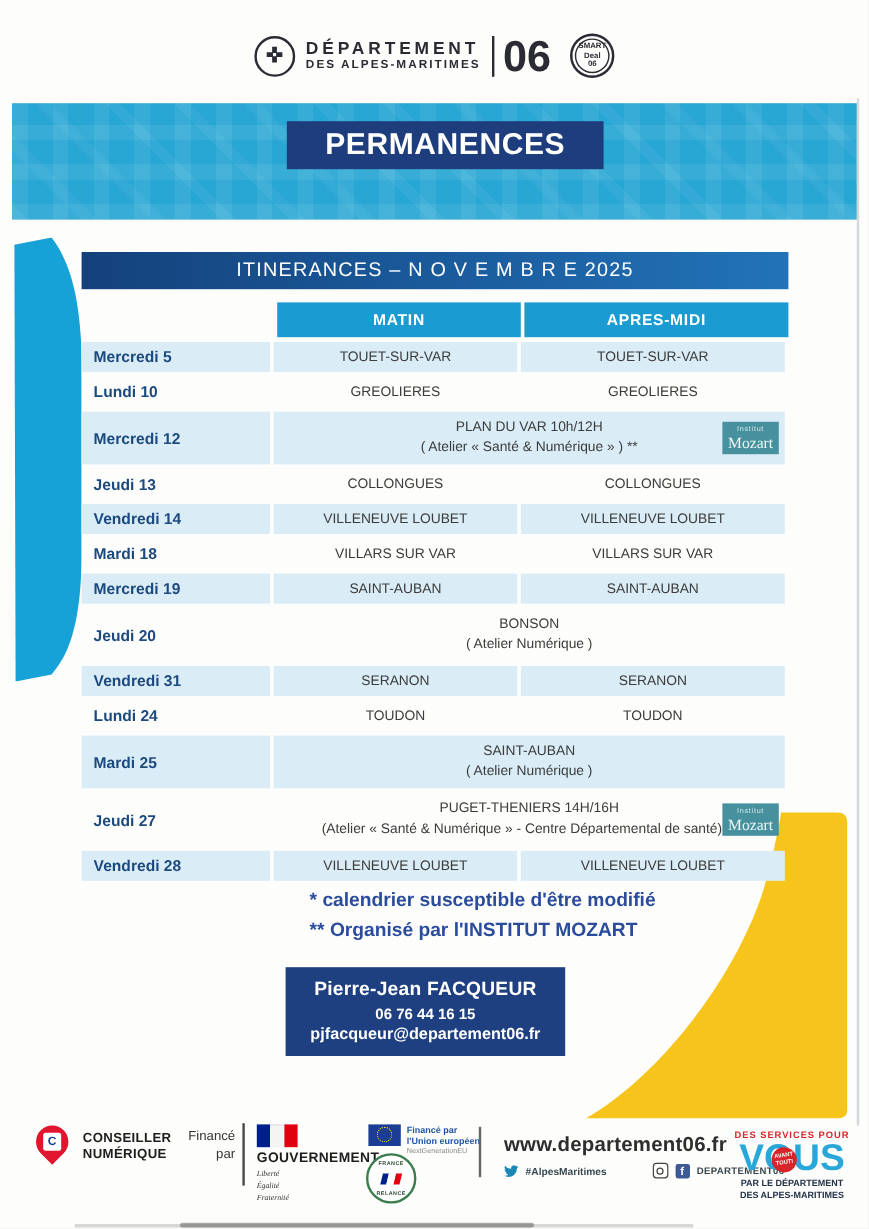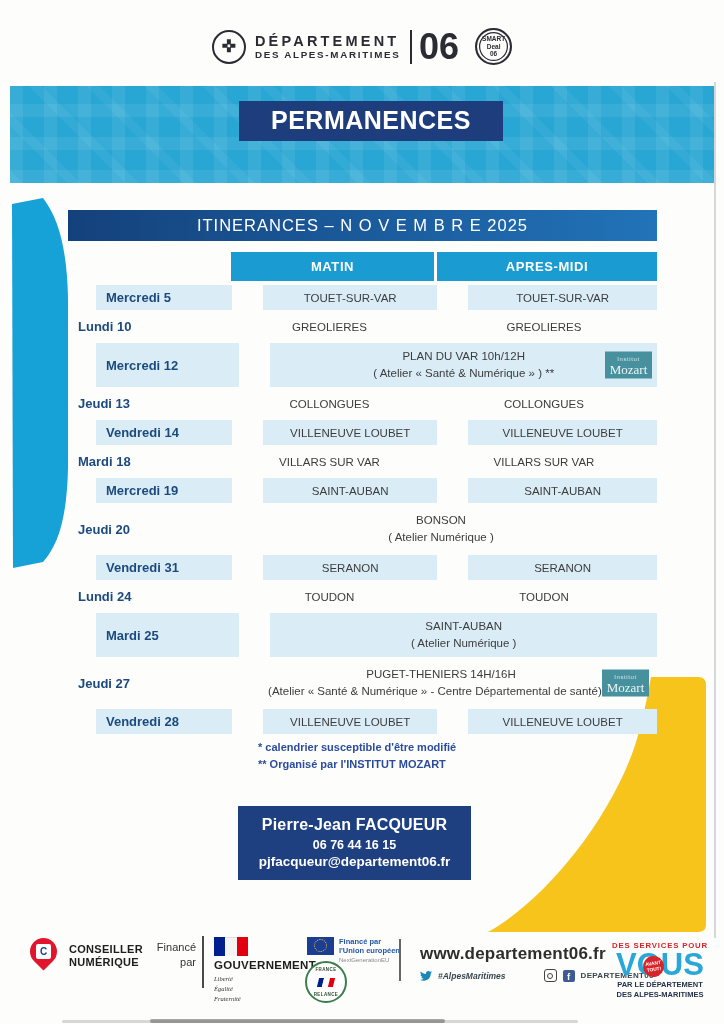--- a/index.html
+++ b/index.html
@@ -40,32 +40,32 @@
   .t-title{height:31px;line-height:31px;background:linear-gradient(90deg,#14417b,#1b5d9e 55%,#2273b8);
            color:#fff;text-align:center;font-weight:normal;font-size:16.5px;letter-spacing:1px;}
   .t-cols{display:flex;gap:3px;margin-left:163px;margin-top:11px;}
   .t-col{height:29px;background:#1a9cd3;color:#fff;font-weight:bold;font-size:13px;
          display:flex;align-items:center;justify-content:center;letter-spacing:.6px;}
   .t-col.m{width:203px;} .t-col.a{width:220px;}
   #rows{margin-top:4px;}
   .t-row{display:flex;column-gap:3px;margin-bottom:4px;height:25px;}
   .t-row.tall{height:44px;}
   .cell{display:flex;align-items:center;justify-content:center;font-size:11.5px;color:#3c3c3c;box-sizing:border-box;}
-  .shaded .cell{background:#daedf7;margin-left:28px;}
+  .shaded .cell{background:#daedf7;}
   .cell-date{width:157px;justify-content:flex-start;padding-left:10px;font-size:13px;font-weight:bold;color:#1c4a7e;}
   .cell-m{width:203px;text-align:center;}
   .cell-a{width:220px;text-align:center;}
   .cell-span{width:426px;flex-direction:column;line-height:1.5;position:relative;text-align:center;}
   .mozart{position:absolute;right:5px;top:50%;transform:translateY(-50%);width:47px;height:27px;
           background:#47909e;color:#eef5f6;text-align:center;line-height:1;}
   .mozart .mi{font-size:6px;letter-spacing:.6px;opacity:.85;margin-top:4px;}
   .mozart .mm{font-size:13px;font-family:"Liberation Serif",serif;margin-top:1px;}
 
   
-  .notes{position:absolute;left:258px;top:739px;font-size:11px;font-weight:600;color:#2b4c9c;line-height:1.55;}
+  .notes{position:absolute;left:258px;top:739px;font-size:16px;font-weight:600;color:#2b4c9c;line-height:1.55;}
   .contact{position:absolute;left:238px;top:806px;width:233px;background:#1e3f80;color:#fff;
            text-align:center;padding:10px 0 11px;}
   .c-name{font-size:16px;font-weight:800;letter-spacing:.2px;}
   .c-phone{font-size:12.5px;font-weight:bold;margin-top:4px;}
   .c-mail{font-size:13.5px;font-weight:bold;margin-top:2px;}
 
   
   .f-cn{left:26px;top:934px;display:flex;gap:9px;align-items:center;}
   .pinwrap{width:34px;height:44px;position:relative;}
   .pin{position:absolute;left:4px;top:4px;width:27px;height:27px;background:#e2152e;
@@ -88,21 +88,21 @@
   .f-rel{left:305px;top:961px;width:38px;height:38px;border:2px solid #3c7d4e;border-radius:50%;
          display:flex;align-items:center;justify-content:center;position:relative;background:#fff;}
   .rel-t{position:absolute;top:4px;font-size:4.5px;font-weight:bold;color:#2b4a2f;letter-spacing:.4px;}
   .rel-b{position:absolute;bottom:4px;font-size:4.5px;font-weight:bold;color:#2b4a2f;letter-spacing:.4px;}
   .rel-flag{display:flex;width:16px;height:9px;transform:skewX(-14deg);}
   .rel-flag i{flex:1;}
   .f-div2{left:399px;top:939px;width:1.5px;height:42px;background:#666;}
   .f-site{left:420px;top:944px;}
   .url{font-size:17px;color:#2e2e2e;font-weight:600;letter-spacing:.2px;}
   .social{display:flex;align-items:center;gap:6px;margin-top:5px;}
-  .hash{font-size:8.5px;font-weight:bold;color:#37474f;font-style:italic;}
+  .hash{font-size:8.5px;font-weight:bold;color:#37474f;}
   .sp{width:26px;}
   .insta{width:11px;height:11px;border:1.3px solid #444;border-radius:3px;display:flex;align-items:center;justify-content:center;}
   .insta i{width:4px;height:4px;border:1.2px solid #444;border-radius:50%;}
   .fb{width:12px;height:12px;background:#3d5a96;border-radius:2px;color:#fff;font-size:9.5px;font-weight:bold;
       display:flex;align-items:flex-end;justify-content:center;line-height:1;}
   .handle{font-size:8px;font-weight:bold;color:#37474f;letter-spacing:.3px;}
   .f-serv{left:606px;top:941px;width:108px;text-align:center;}
   .s1{font-size:7.8px;font-weight:800;color:#d8232a;letter-spacing:.8px;}
   .vous{font-size:31px;font-weight:800;color:#29a7d8;line-height:.95;position:relative;display:inline-block;}
   .badge{position:absolute;left:27px;top:6px;width:21px;height:21px;background:#d8232a;border-radius:50%;

